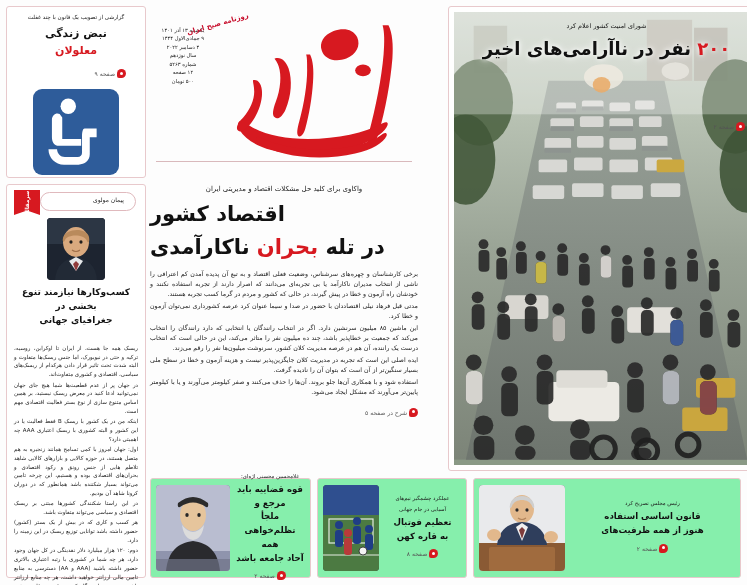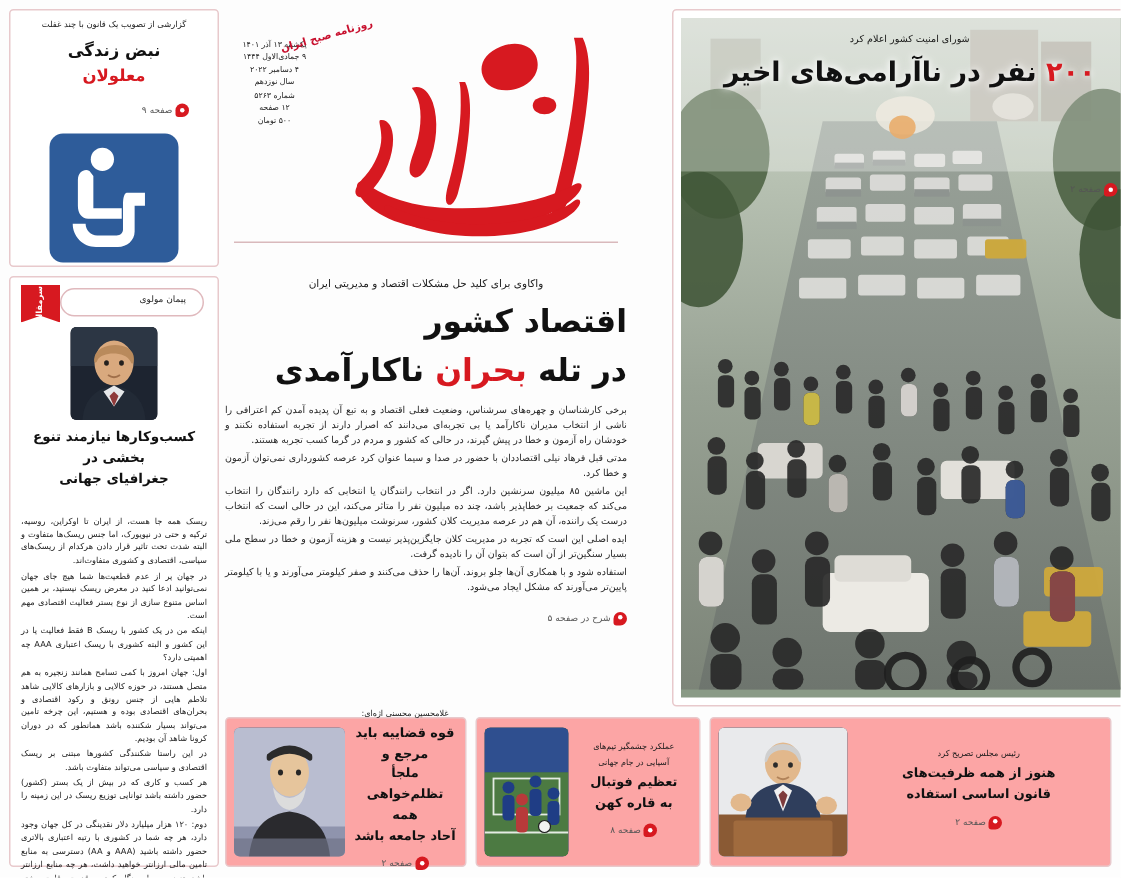--- a/index.html
+++ b/index.html
@@ -175,27 +175,27 @@
   
   .main-story {
     position: absolute;
     left: 150px; top: 184px;
     width: 268px; height: 288px;
   }
   .main-story .kicker { font-size: 7px; margin-bottom: 6px; }
   .main-story .headline-1 {
     font-size: 21px;
     line-height: 1.4;
-    text-align: right;
+    text-align: left;
     margin-bottom: 3px;
   }
   .main-story .headline-2 {
     font-size: 21px;
     line-height: 1.4;
-    text-align: right;
+    text-align: left;
     margin-bottom: 7px;
   }
   .main-story .body-text { column-count: 1; }
   .main-story-footer {
     margin-top: 3px;
     text-align: right;
     direction: rtl;
   }
 
   
@@ -266,21 +266,21 @@
   .bottom-row {
     position: absolute;
     left: 150px; top: 478px;
     width: 591px; height: 100px;
     display: flex;
     gap: 6px;
   }
   .bcard {
     border: 1px solid #e8c9cc;
     border-radius: 3px;
-    background: #fca5a5;
+    background: #86efac;
     padding: 5px;
     display: flex;
     flex-direction: row-reverse;
     align-items: center;
     gap: 5px;
     direction: rtl;
   }
   .bcard.c1 { width: 268px; }
   .bcard.c2 { width: 150px; }
   .bcard.c3 { width: 161px; }
@@ -639,22 +639,22 @@
           <path d="M39 33 q4 3 8 0" stroke="#b1835a" stroke-width="1.2" fill="none"></path>
           <path d="M18 60 c2 -16 12 -22 25 -23 c13 1 23 7 25 23 z" fill="#2f3e5c"></path>
           <path d="M43 38 l-6 4 l6 14 l6 -14 z" fill="#f0f0f0"></path>
           <path d="M43 42 l-3 3 l3 9 l3 -9 z" fill="#7e3b3b"></path>
           <ellipse cx="15" cy="50" rx="7" ry="6" fill="#e2b88c"></ellipse>
           <ellipse cx="72" cy="52" rx="7" ry="6" fill="#e2b88c"></ellipse>
         </svg>
       </div>
       <div class="btext">
         <div class="kicker">رئیس مجلس تصریح کرد</div>
+        <div class="headline">قانون اساسی استفاده</div>
         <div class="headline">هنوز از همه ظرفیت‌های</div>
-        <div class="headline">قانون اساسی استفاده</div>
         <span class="pagebadge">
           <span class="dot"></span>
           <span>صفحه</span>
           <span>۲</span>
         </span>
       </div>
     </div>
 
     <div class="bcard c2">
       <div class="bphoto">

